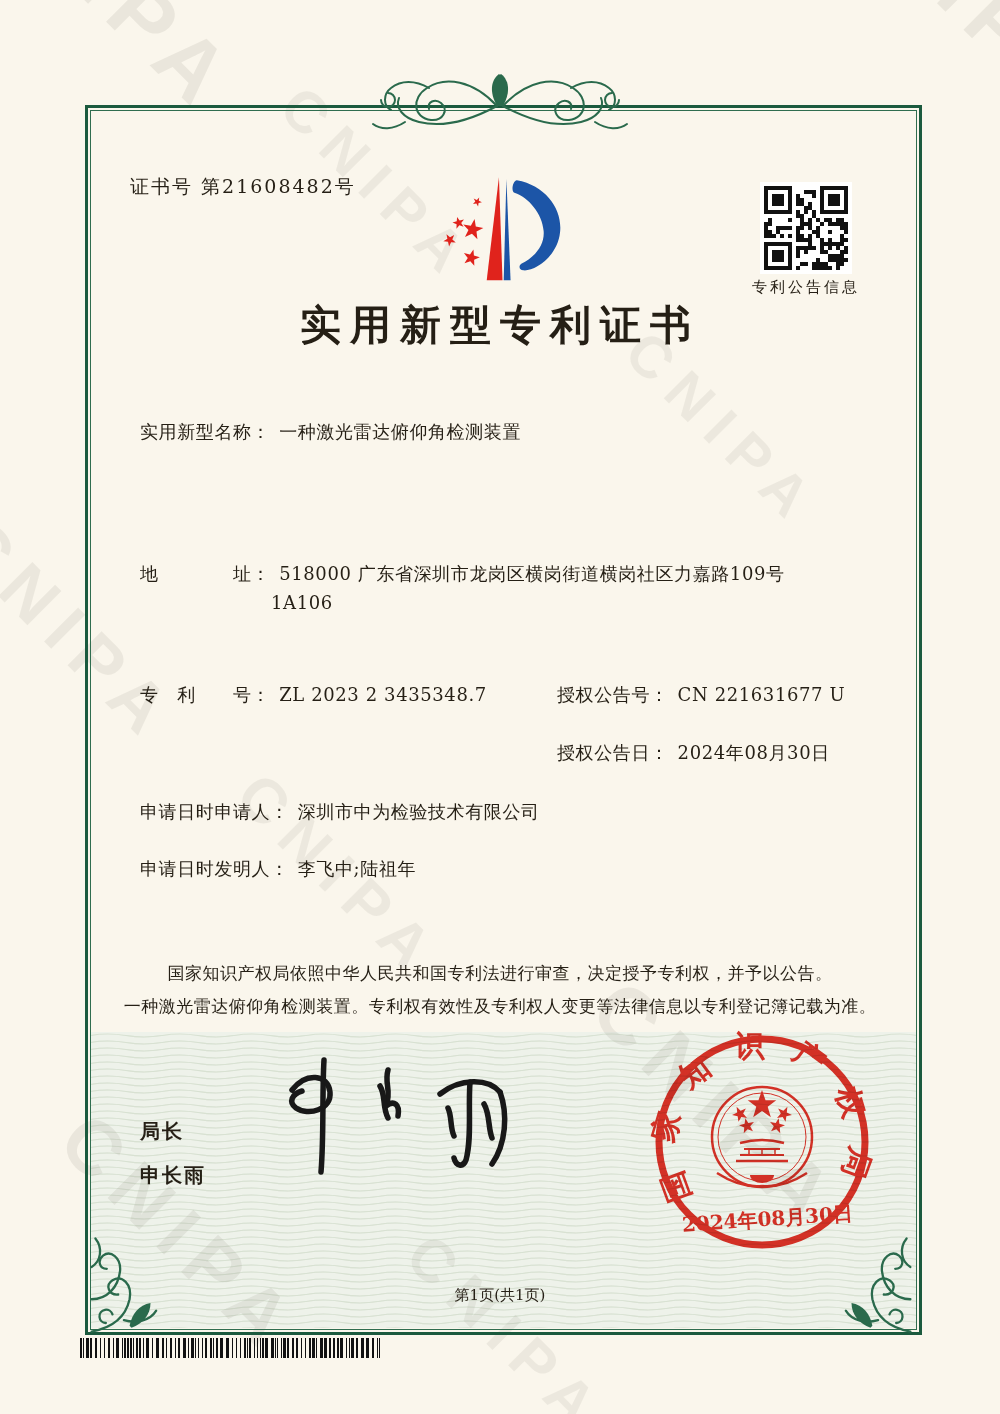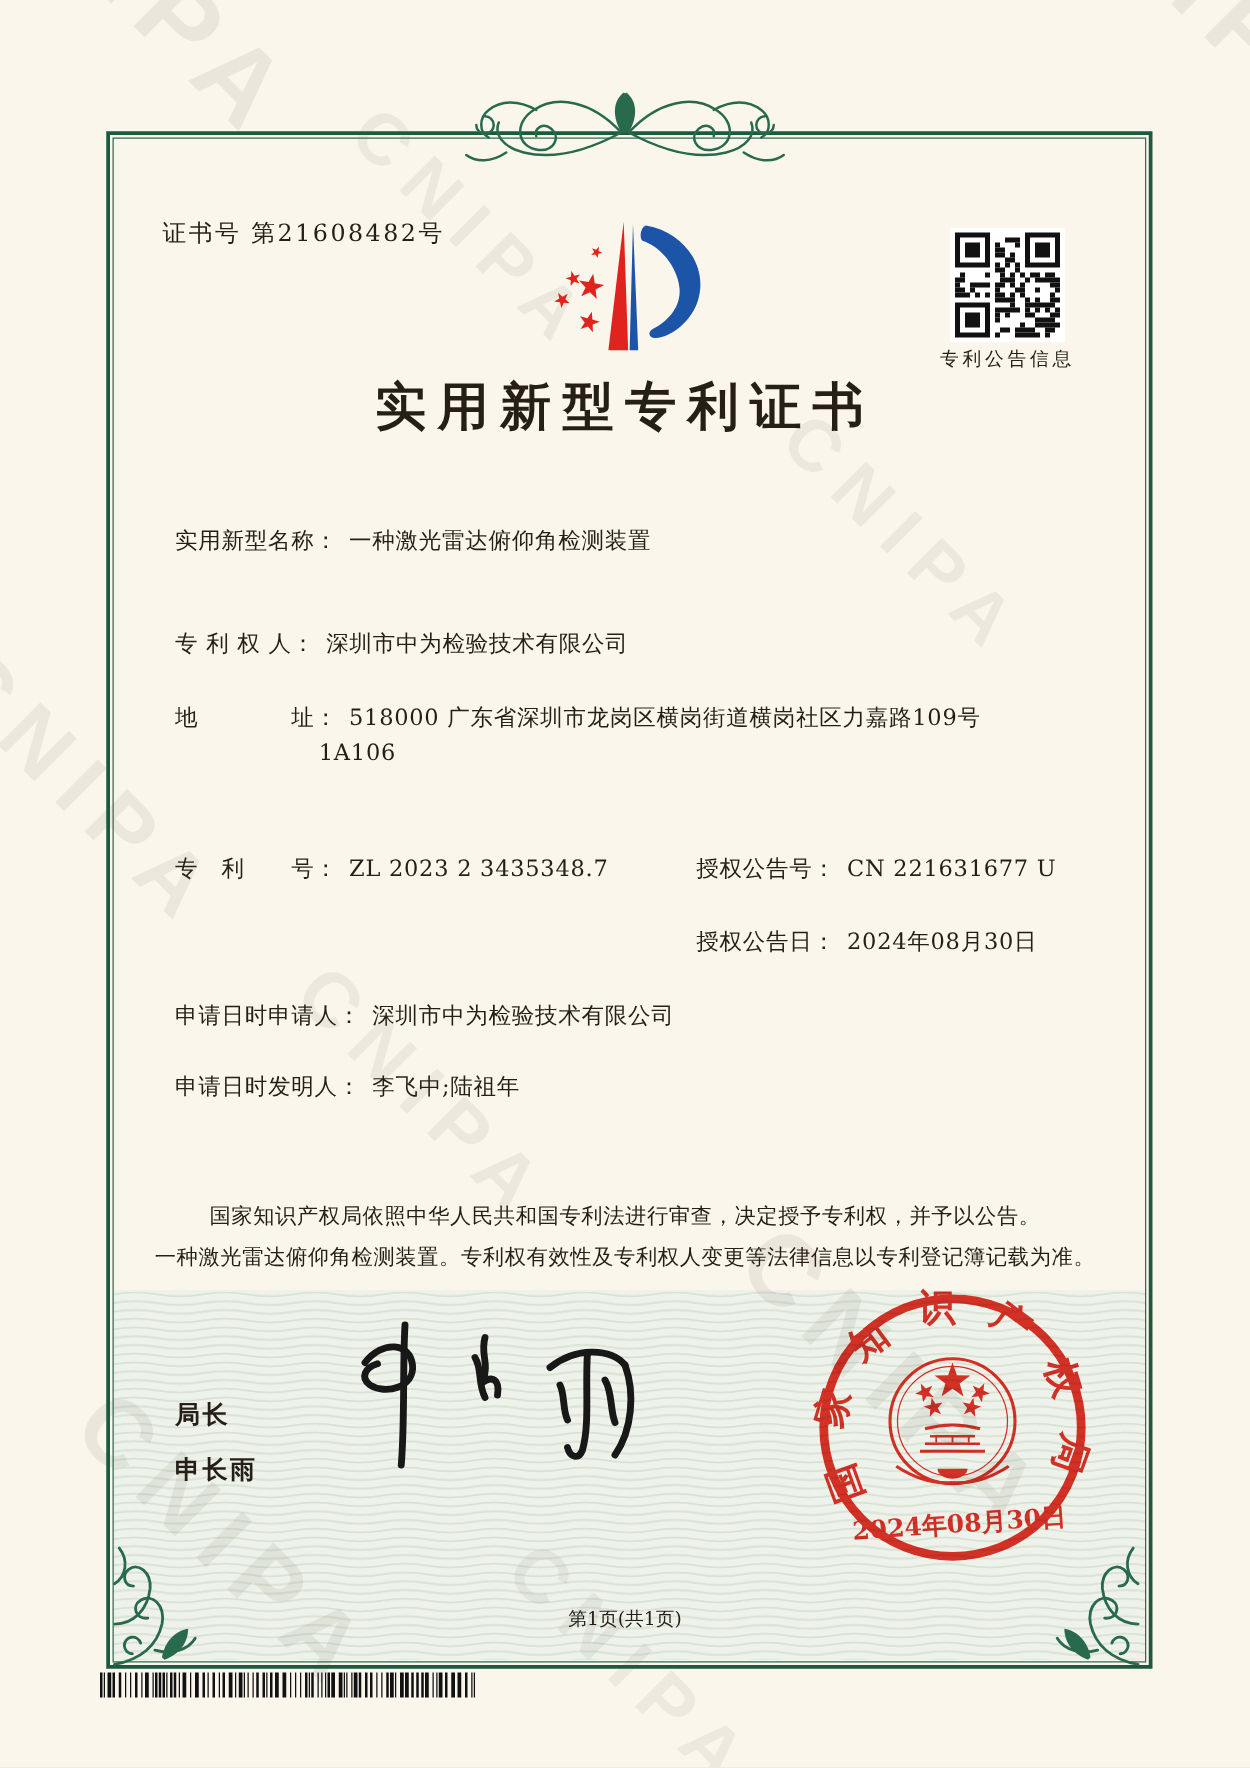--- a/index.html
+++ b/index.html
@@ -251,27 +251,24 @@
         <rect x="12" y="68" width="12" height="12" fill="#111"></rect>
       </svg>
   </div>
   <div class="qr-caption">专利公告信息</div>
 
   <div class="doc-title">实用新型专利证书</div>
 
   <div class="f-row" style="left:140px;top:420px">
     <span class="lab">实用新型名称：</span><span class="val">一种激光雷达俯仰角检测装置</span>
   </div>
-  <div class="f-row" style="left:140px;top:503px">
-    <span class="lab">专 利 权 人：</span><span class="val">深圳市中为检验技术有限公司</span>
-  </div>
   <div class="f-row" style="left:140px;top:562px">
     <span class="lab">地　　　　址：</span><span class="val">518000 广东省深圳市龙岗区横岗街道横岗社区力嘉路109号</span>
   </div>
-  <div class="f-row" style="left:255px;top:592px">
+  <div class="f-row" style="left:271px;top:592px">
     <span>1A106</span>
   </div>
   <div class="f-row" style="left:140px;top:683px">
     <span class="lab">专　利　　号：</span><span class="val">ZL 2023 2 3435348.7</span>
   </div>
   <div class="f-row" style="left:557px;top:683px">
     <span class="lab">授权公告号：</span><span class="val">CN 221631677 U</span>
   </div>
   <div class="f-row" style="left:557px;top:741px">
     <span class="lab">授权公告日：</span><span class="val">2024年08月30日</span>

